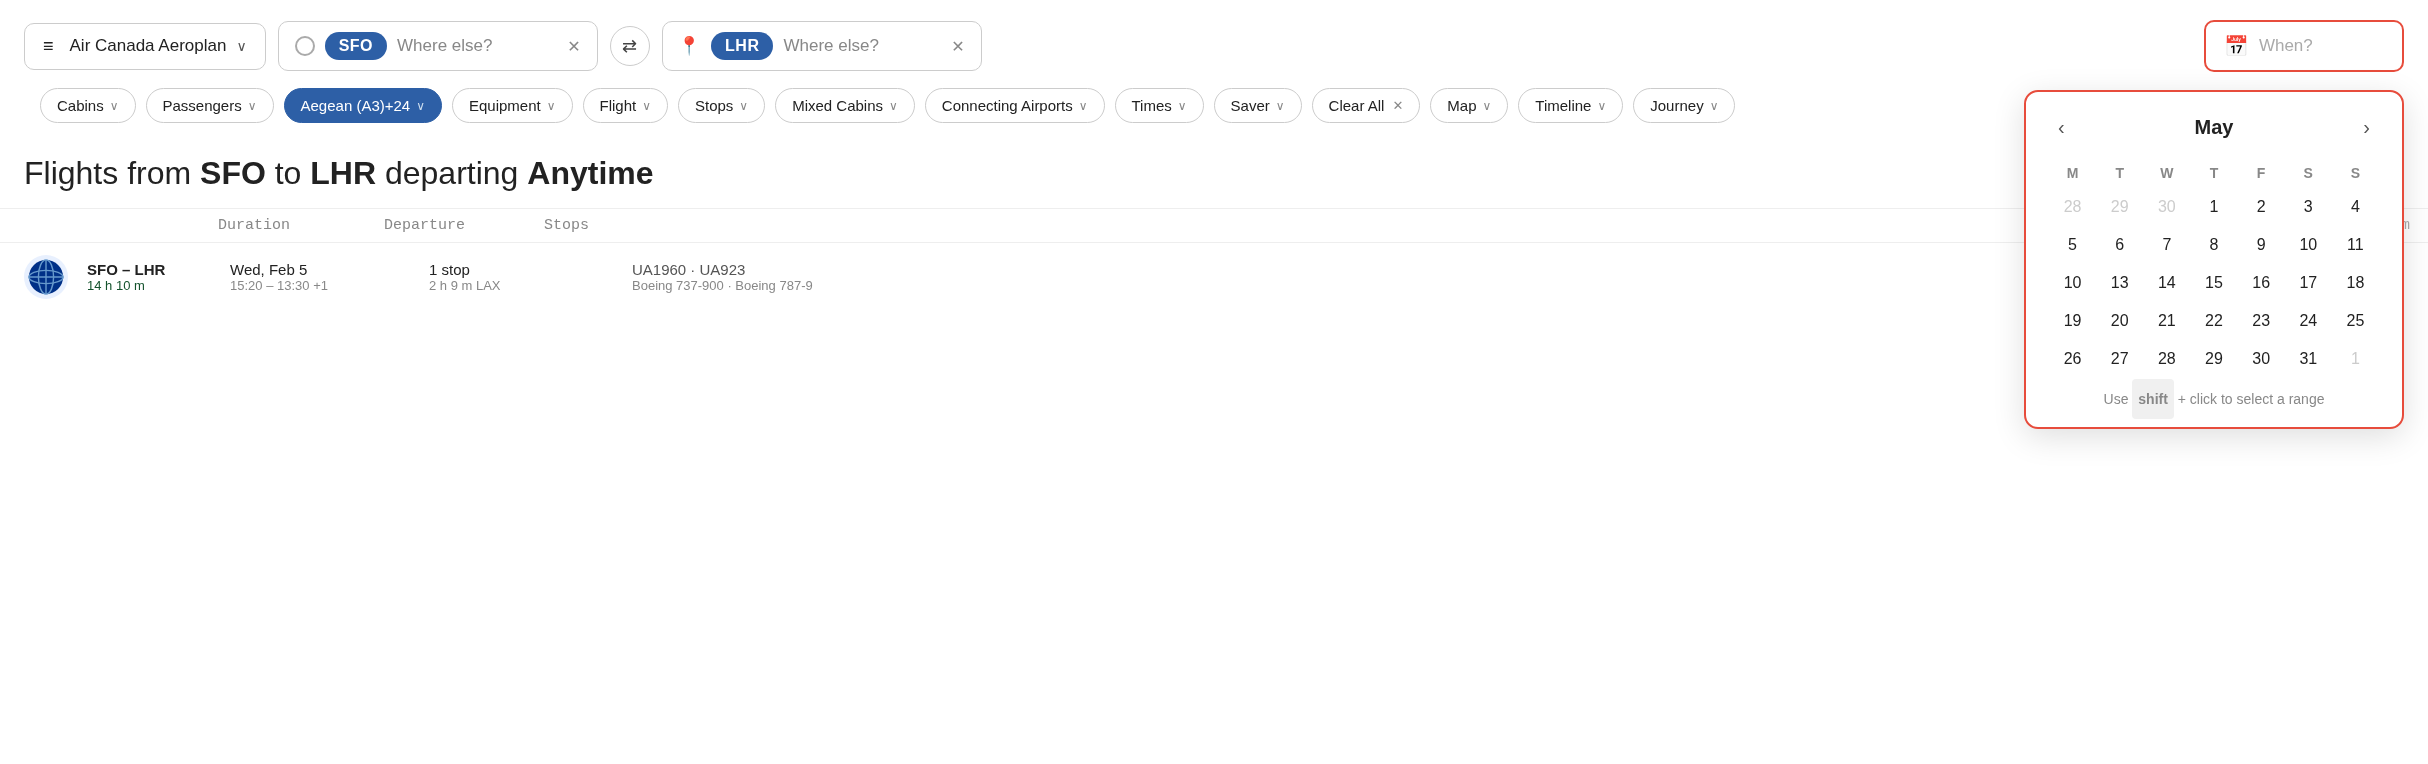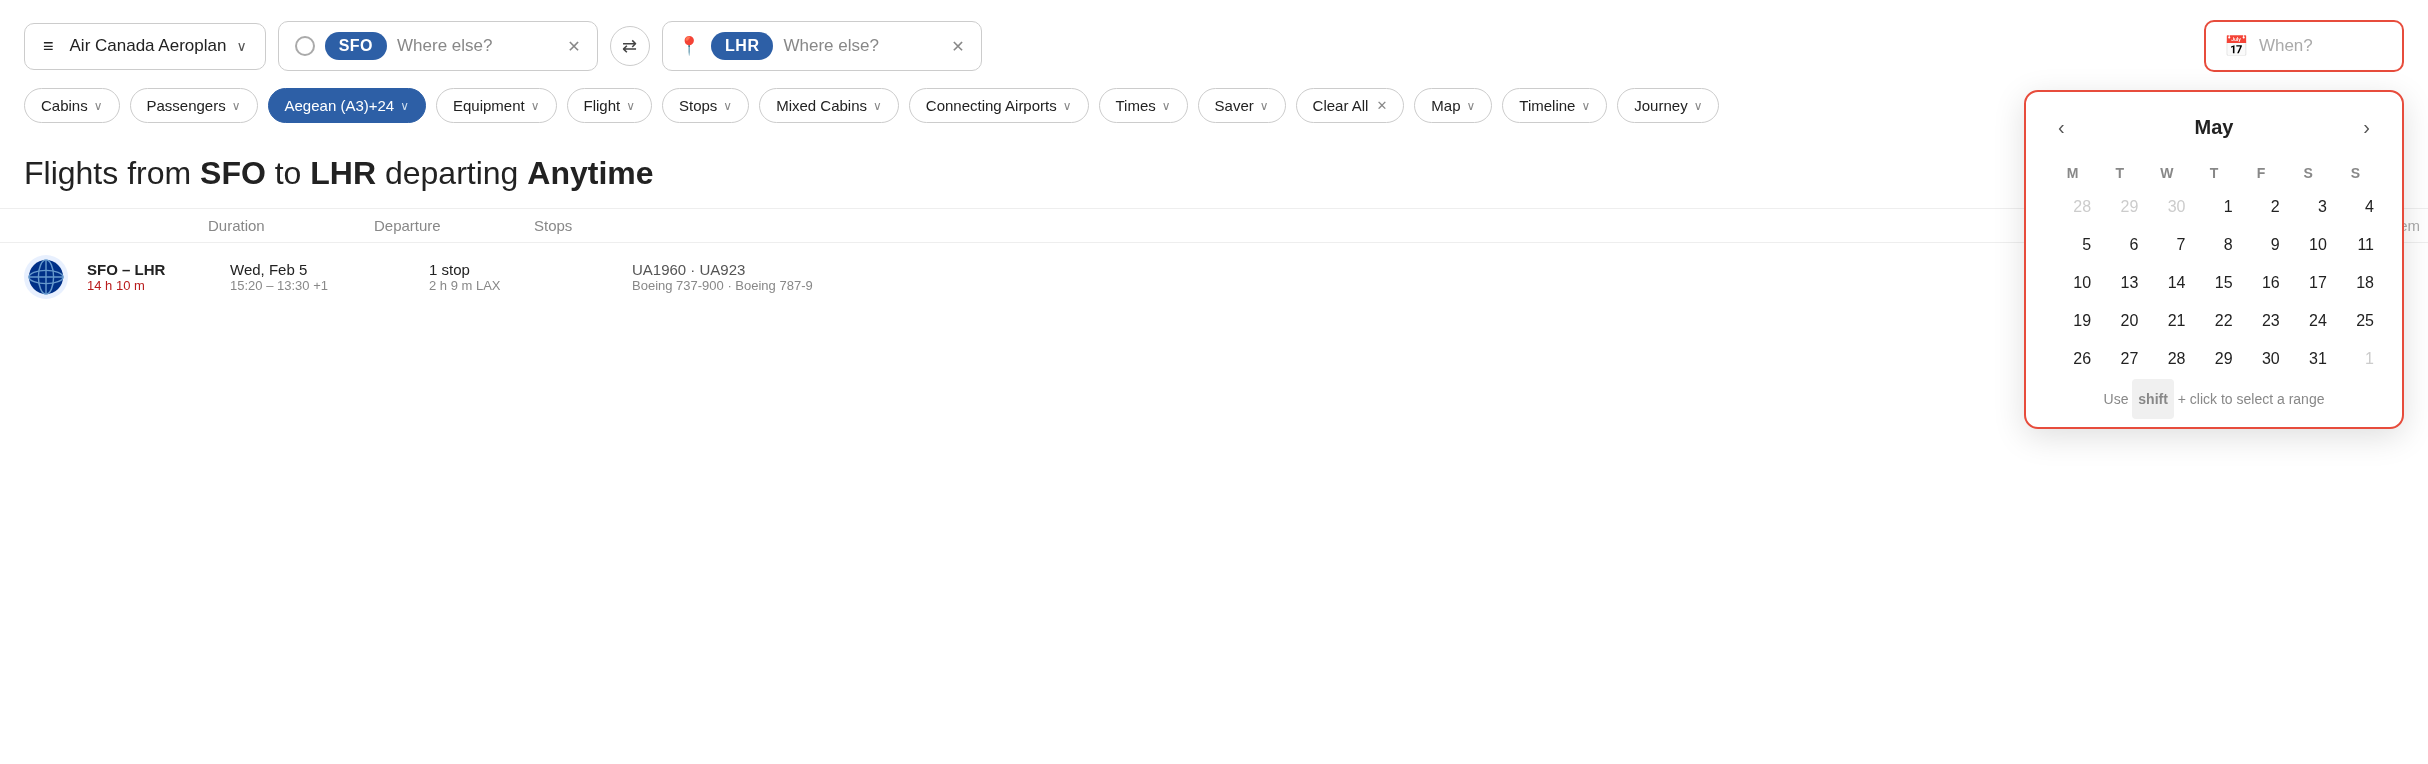--- a/index.html
+++ b/index.html
@@ -113,21 +113,21 @@
     }
     .when-field .cal-icon {
       font-size: 20px;
       color: #888;
     }
 
     .filters-row {
       display: flex;
       align-items: flex-end;
       gap: 10px;
-      padding: 16px 24px 0 24px;
+      padding: 16px 24px 0 40px;
       flex-wrap: wrap;
     }
 
     .filter-btn {
       display: flex;
       align-items: center;
       gap: 6px;
       border: 1.5px solid #ccc;
       border-radius: 50px;
       padding: 8px 16px;
@@ -163,25 +163,26 @@
       font-weight: 400;
       color: #222;
     }
     .heading-section h2 strong {
       font-weight: 800;
     }
 
     .table-header-row {
       display: flex;
       align-items: center;
-      padding: 8px 8px;
+      padding: 8px 18px;
       border-top: 1.5px solid #eee;
       color: #888;
       font-size: 15px;
       gap: 0;
+      font-family: Liberation Mono, monospace;
     }
     .col-logo { width: 60px; }
     .col-route { width: 140px; }
     .col-departure { width: 160px; margin-left: 36px; }
     .col-stops { width: 200px; }
     .col-flight { flex: 1; }
     .col-eco { width: 100px; text-align: right; }
     .col-prem { width: 80px; text-align: right; color: #aaa; }
 
     .result-row {
@@ -208,21 +209,21 @@
     }
     .airline-logo-circle svg {
       width: 38px;
       height: 38px;
     }
     .result-row .route-info {
       width: 140px;
       flex-shrink: 0;
     }
     .route-main { font-weight: 600; font-size: 15px; }
-    .route-sub { color: #b91c1c; font-size: 13px; }
+    .route-sub { color: #14532d; font-size: 13px; }
 
     .result-row .dep-info {
       width: 160px;
       flex-shrink: 0;
     }
     .dep-date { font-size: 15px; font-weight: 500; }
     .dep-time { color: #888; font-size: 13px; }
     .dep-time .plus1 { color: #888; }
 
     .result-row .stops-info {
@@ -304,21 +305,21 @@
       gap: 2px;
     }
     .cal-day-header {
       text-align: center;
       font-size: 14px;
       font-weight: 600;
       color: #888;
       padding: 6px 0;
     }
     .cal-day {
-      text-align: right;
+      text-align: center;
       padding: 9px 4px;
       font-size: 16px;
       border-radius: 8px;
       cursor: pointer;
       color: #222;
     }
     .cal-day.other-month { color: #ccc; cursor: default; }
 
     .cal-hint {
       text-align: center;

